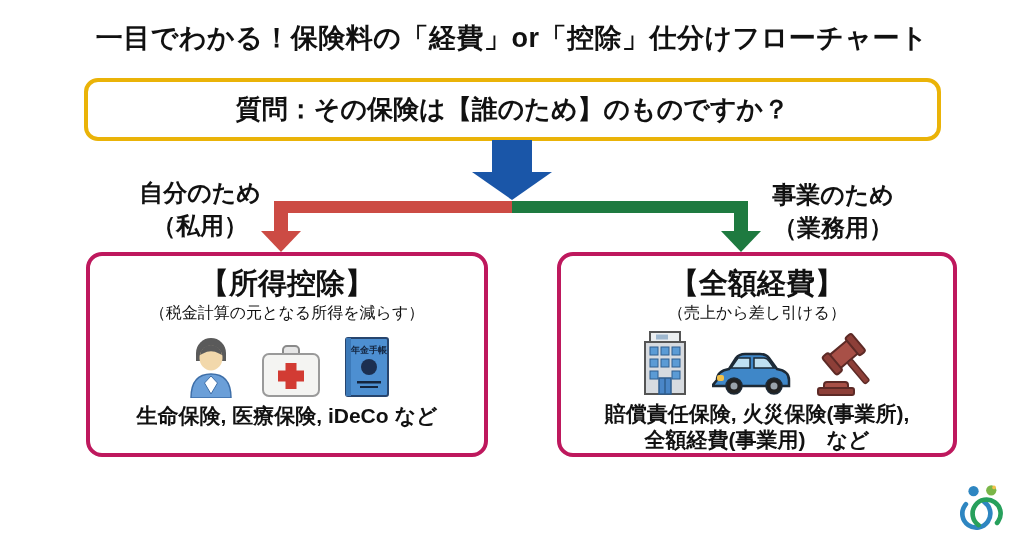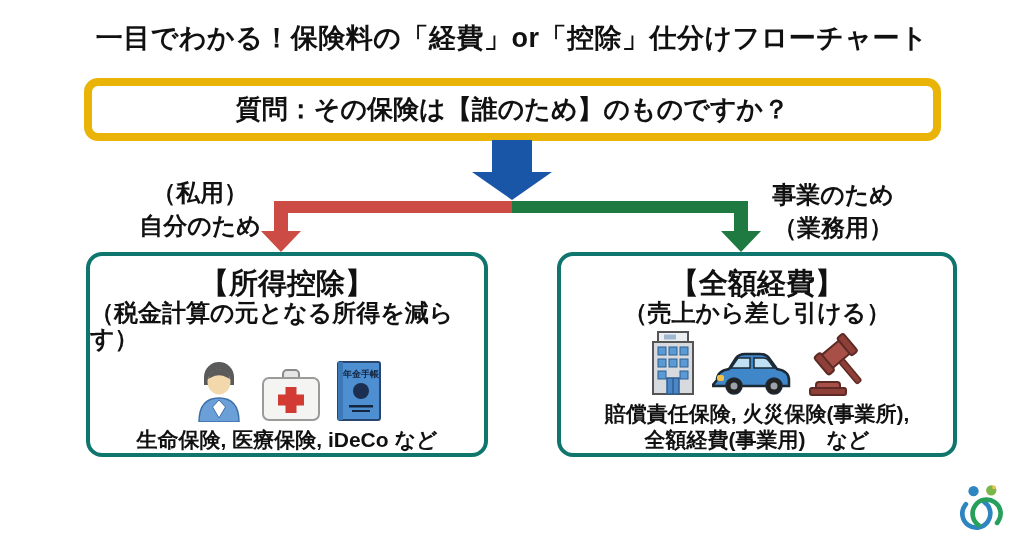--- a/index.html
+++ b/index.html
@@ -11,21 +11,21 @@
   }
   .stage { position: absolute; inset: 0; width: 1024px; height: 386px; }
 
   .title {
     position: absolute; top: 20px; left: 0; width: 1024px;
     text-align: center; font-size: 27px; font-weight: bold; letter-spacing: 0.5px;
   }
 
   .question-box {
     position: absolute; left: 84px; top: 78px; width: 857px; height: 63px;
-    border: 8px solid #eab308; border-radius: 14px; background: #fff;
+    border: 4px solid #eab308; border-radius: 14px; background: #fff;
     display: flex; align-items: center; justify-content: center;
     font-size: 26px; font-weight: bold;
   }
 
   
   .arrow-stem-blue { position: absolute; left: 492px; top: 140px; width: 40px; height: 33px; background: #1a56a8; }
   .arrow-head-blue { position: absolute; left: 472px; top: 172px; width: 0; height: 0;
     border-left: 40px solid transparent; border-right: 40px solid transparent; border-top: 28px solid #1a56a8; }
   .hbar-red   { position: absolute; left: 276px; top: 201px; width: 236px; height: 12px; background: #cc4b44; }
   .hbar-green { position: absolute; left: 512px; top: 201px; width: 235px; height: 12px; background: #1e7a40; }
@@ -38,29 +38,29 @@
 
   .branch-label {
     position: absolute; width: 200px; text-align: center;
     font-size: 24px; font-weight: bold; line-height: 33px;
   }
   .branch-label.left  { left: 100px; top: 176px; }
   .branch-label.right { left: 733px; top: 178px; }
 
   .result-box {
     position: absolute; top: 252px; height: 205px;
-    border: 4px solid #0f766e; border-radius: 16px; background: #fff;
+    border: 4px solid #be185d; border-radius: 16px; background: #fff;
     display: flex; flex-direction: column; align-items: center;
     padding-top: 10px;
   }
   .result-box.left  { left: 86px;  width: 402px; }
   .result-box.right { left: 557px; width: 400px; }
   .box-heading { font-size: 29px; font-weight: bold; line-height: 34px; }
-  .box-subheading { font-size: 24px; font-weight: bold; line-height: 26px; }
-  .icons-row { height: 70px; display: flex; align-items: flex-end; justify-content: flex-end; gap: 12px; margin-top: 2px; }
+  .box-subheading { font-size: 16px; font-weight: normal; line-height: 26px; }
+  .icons-row { height: 70px; display: flex; align-items: flex-end; justify-content: flex-end; gap: 20px; margin-top: 2px; }
   .box-items { font-size: 21px; font-weight: bold; line-height: 26px; text-align: center; margin-top: 5px; }
 
   .summary-box {
     position: absolute; left: 84px; top: 467px; width: 857px; height: 61px;
     border: 4px solid #eab830; border-radius: 14px; background: #fff;
     display: flex; align-items: center; justify-content: center;
     font-size: 26px; font-weight: bold;
   }
 
   .logo { position: absolute; left: 953px; top: 480px; width: 56px; height: 56px; }
@@ -81,22 +81,22 @@
   <div class="arrow-stem-blue"></div>
   <div class="arrow-head-blue"></div>
   <div class="hbar-red"></div>
   <div class="hbar-green"></div>
   <div class="vbar-red"></div>
   <div class="vbar-green"></div>
   <div class="arrow-head-red"></div>
   <div class="arrow-head-green"></div>
 
   <div class="branch-label left">
+    <div>自分のため</div>
     <div>（私用）</div>
-    <div>自分のため</div>
   </div>
   <div class="branch-label right">
     <div>事業のため</div>
     <div>（業務用）</div>
   </div>
 
   <div class="result-box left">
     <div class="box-heading">【所得控除】</div>
     <div class="box-subheading">（税金計算の元となる所得を減らす）</div>
     <div class="icons-row">

